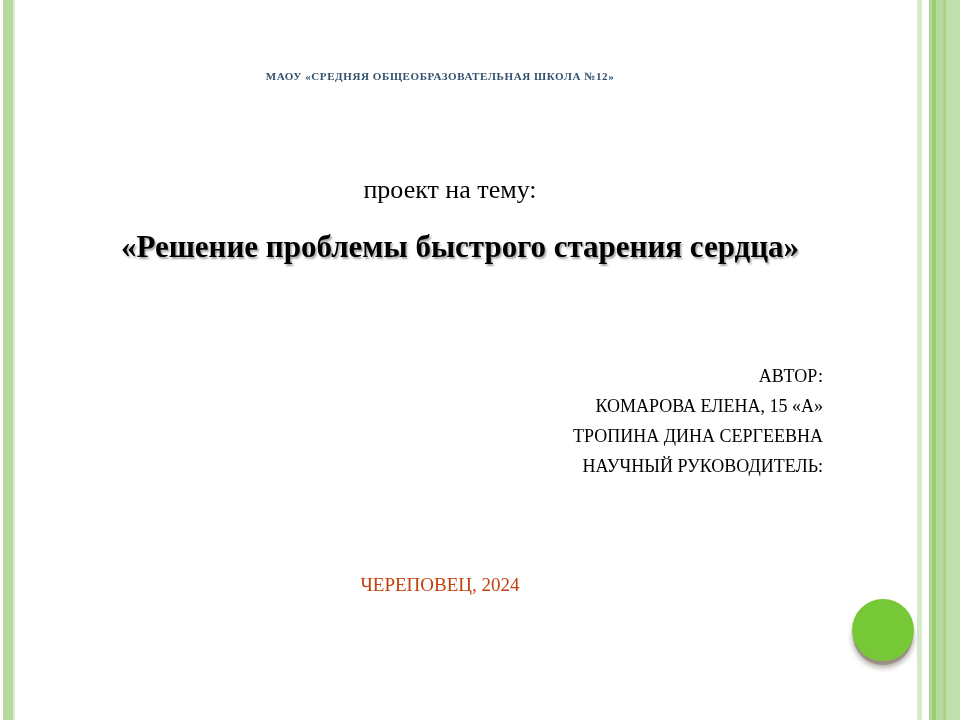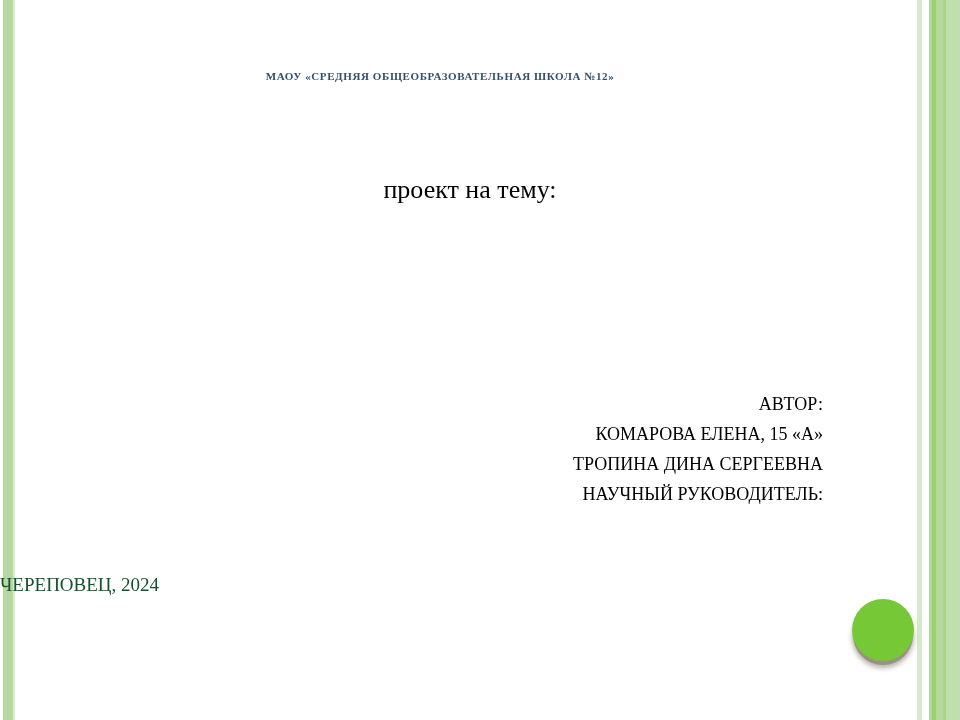--- a/index.html
+++ b/index.html
@@ -43,47 +43,45 @@
     font-weight: bold;
     letter-spacing: 0.6px;
     color: #31506e;
   }
   .subtitle {
     position: absolute;
     left: 0; top: 175px; width: 900px;
     text-align: center;
     font-size: 26px;
     color: #000000;
-    padding-left: 20px;
   }
   .main-title {
     position: absolute;
     left: 0; top: 229px; width: 920px;
     text-align: center;
     font-size: 31px;
     font-weight: bold;
     color: #000000;
     text-shadow: 1.5px 2px 2px rgba(90,90,90,0.55);
   }
   .credits {
     position: absolute;
     right: 137px; top: 361px;
     text-align: right;
     font-size: 18px;
     line-height: 30px;
     color: #000000;
     white-space: nowrap;
-    margin-top: 28px;
   }
   .footer-line {
     position: absolute;
     left: 0; top: 574px; width: 880px;
-    text-align: left;
+    text-align: center;
     font-size: 19px;
-    color: #14532d;
+    color: #c2410c;
   }
 </style>
 </head>
 <body>
 
 <div class="slide">
 
   <div class="stripe stripe-left" style="background: rgb(182, 217, 162);"></div>
   <div class="stripe stripe-left-light" style="background: rgb(220, 237, 211);"></div>
   <div class="stripe stripe-right-thin" style="background: rgb(213, 234, 202);"></div>
@@ -92,20 +90,21 @@
   <div class="stripe stripe-r2" style="background: rgb(181, 217, 158);"></div>
   <div class="stripe stripe-r3" style="background: rgb(169, 212, 136);"></div>
   <div class="stripe stripe-r4" style="background: rgb(191, 223, 173);"></div>
 
   <div class="circle" style="background: rgb(118, 200, 55);"></div>
 
   <div class="school-header">МАОУ «СРЕДНЯЯ ОБЩЕОБРАЗОВАТЕЛЬНАЯ ШКОЛА №12»</div>
 
   <div class="subtitle">проект на тему:</div>
 
+  <div class="main-title">«Решение проблемы быстрого старения сердца»</div>
 
   <div class="credits">
     <div>АВТОР:</div>
     <div>КОМАРОВА ЕЛЕНА, 15 «А»</div>
     <div>ТРОПИНА ДИНА СЕРГЕЕВНА</div>
     <div>НАУЧНЫЙ РУКОВОДИТЕЛЬ:</div>
   </div>
 
   <div class="footer-line">ЧЕРЕПОВЕЦ, 2024</div>
 

